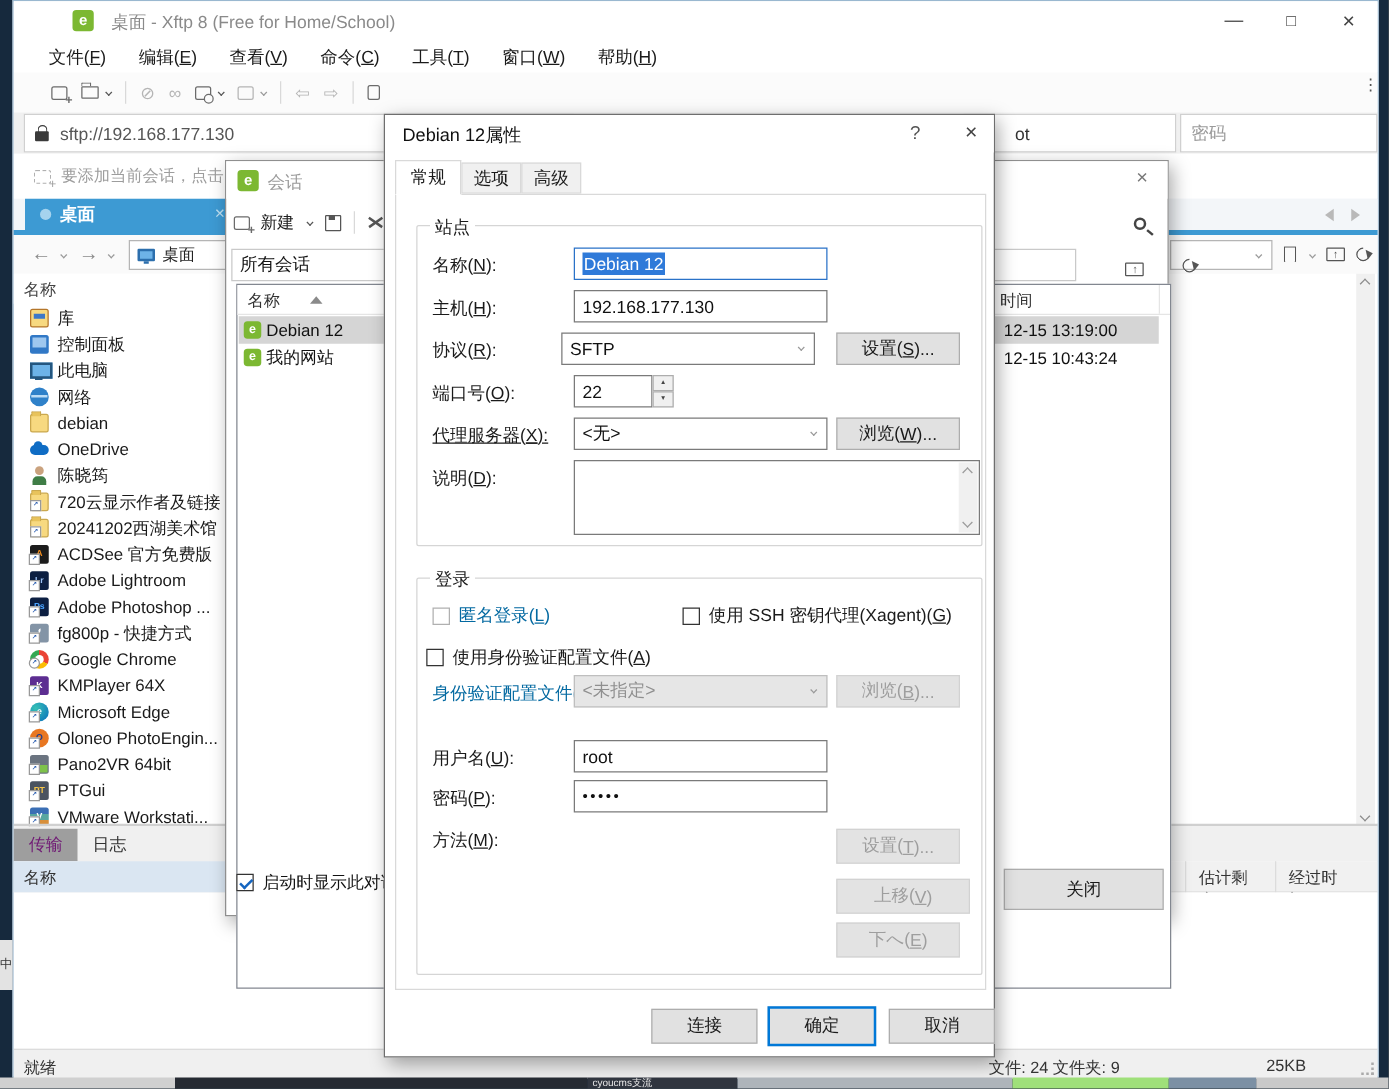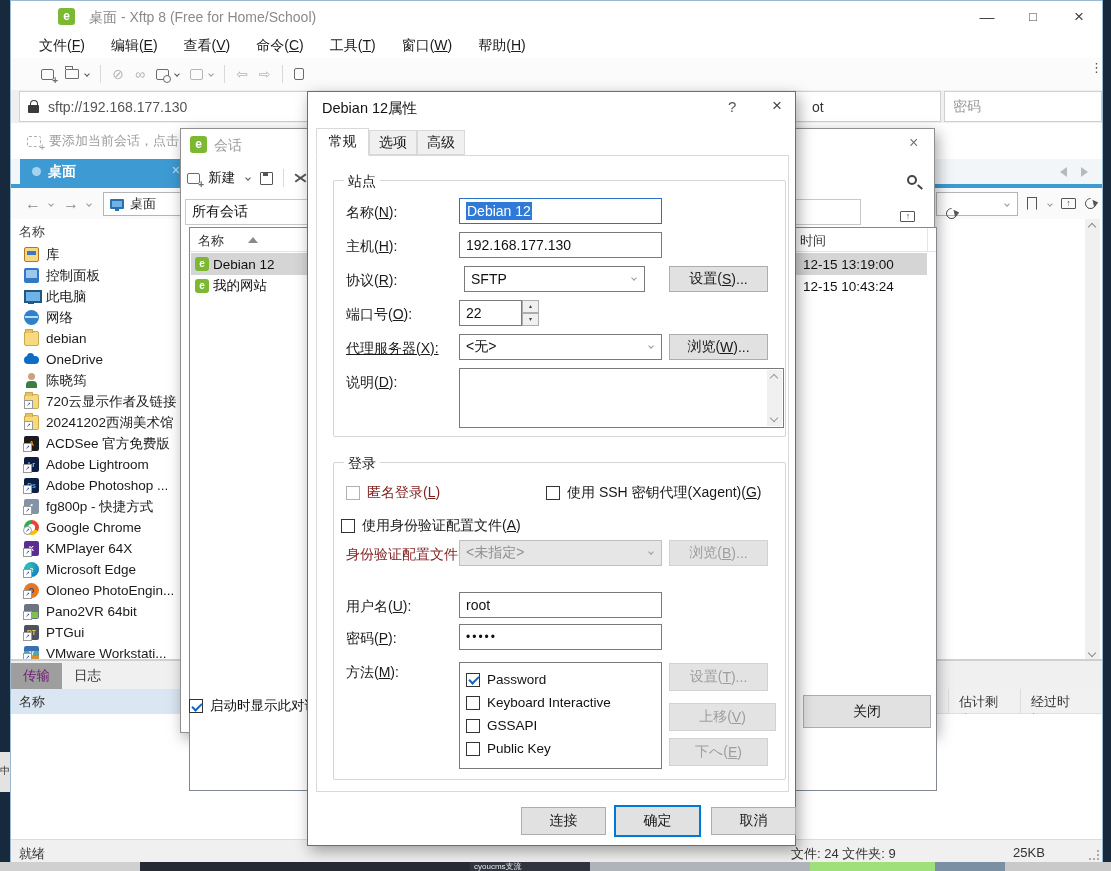--- a/index.html
+++ b/index.html
@@ -112,21 +112,21 @@
   .btn{position:absolute;background:#e1e1e1;border:1px solid #adadad;font-size:14px;color:#1a1a1a;display:flex;align-items:center;justify-content:center;}
   .btn.dis{background:#e3e3e3;border-color:#d2d2d2;color:#9e9e9e;}
   .btn.focused{border:2px solid #0078d7;}
   .cb{display:inline-block;width:14px;height:14px;background:#fff;border:1px solid #333;position:relative;flex:0 0 14px;}
   .cb.dis{border-color:#b0b0b0;}
   .cb.checked::after{content:"";position:absolute;left:2px;top:2.5px;width:8px;height:4px;border-left:2px solid #1565c0;border-bottom:2px solid #1565c0;transform:rotate(-45deg);}
   .input{position:absolute;background:#fff;border:1px solid #7a7a7a;font-size:14px;color:#111;display:flex;align-items:center;padding:0 6px;}
   .input.dis{background:#e6e6e6;border-color:#bfbfbf;color:#8f8f8f;}
   .combo-arrow{position:absolute;right:8px;top:9px;}
   .lbl{position:absolute;font-size:14px;color:#1a1a1a;white-space:nowrap;}
-  .lbl.dis{color:#7f1d1d;}
+  .lbl.dis{color:#0369a1;}
   .groupbox{position:absolute;border:1px solid #d5d5d5;border-radius:2px;}
   .legend{position:absolute;background:#fff;padding:0 4px;font-size:14px;color:#1a1a1a;}
   
   #sess-toolbar{position:absolute;left:6px;top:34px;height:30px;display:flex;align-items:center;gap:10px;color:#444;}
   .floppy{display:inline-block;width:13px;height:13px;border:1.6px solid #555;border-radius:1px;position:relative;}
   .floppy::before{content:"";position:absolute;left:2.5px;top:-1px;width:5px;height:4px;background:#555;}
   .scissors{display:inline-block;width:13px;height:13px;position:relative;}
   .scissors::before,.scissors::after{content:"";position:absolute;left:0;top:5px;width:13px;height:1.7px;background:#555;}
   .scissors::before{transform:rotate(35deg);}
   .scissors::after{transform:rotate(-35deg);}
@@ -434,21 +434,21 @@
     <div class="input" style="left:151px;top:106px;width:203px;height:26px;border-color:#2a72c8;z-index:4;">
       <span style="background:#2f7ad9;color:#fff;padding:1px 1px;">Debian 12</span>
     </div>
 
     <span class="lbl ukey" style="left:38px;top:146px;z-index:4;">主机(<u>H</u>):</span>
     <div class="input" style="left:151px;top:140px;width:203px;height:26px;z-index:4;">
       <span>192.168.177.130</span>
     </div>
 
     <span class="lbl ukey" style="left:38px;top:180px;z-index:4;">协议(<u>R</u>):</span>
-    <div class="input" style="left:156px;top:174px;width:181px;height:26px;z-index:4;">
+    <div class="input" style="left:141px;top:174px;width:203px;height:26px;z-index:4;">
       <span>SFTP</span>
       <span class="combo-arrow chev sm gray"></span>
     </div>
     <div class="btn ukey" style="left:361px;top:174px;width:99px;height:26px;z-index:4;">设置(<u>S</u>)...</div>
 
     <span class="lbl ukey" style="left:38px;top:214px;z-index:4;">端口号(<u>O</u>):</span>
     <div class="input" style="left:151px;top:208px;width:63px;height:26px;z-index:4;">
       <span>22</span>
     </div>
     <div class="spin" style="left:214px;top:208px;z-index:4;">▴</div>
@@ -497,38 +497,20 @@
     <div class="input" style="left:151px;top:500px;width:203px;height:26px;z-index:4;">
       <span>root</span>
     </div>
 
     <span class="lbl ukey" style="left:38px;top:538px;z-index:4;">密码(<u>P</u>):</span>
     <div class="input" style="left:151px;top:532px;width:203px;height:26px;letter-spacing:2px;font-size:12px;z-index:4;">
       <span>•••••</span>
     </div>
 
     <span class="lbl ukey" style="left:38px;top:572px;z-index:4;">方法(<u>M</u>):</span>
-    <div id="methods" style="z-index:4;">
-        <div class="mrow">
-          <span class="cb checked"></span>
-          <span>Password</span>
-        </div>
-        <div class="mrow">
-          <span class="cb"></span>
-          <span>Keyboard Interactive</span>
-        </div>
-        <div class="mrow">
-          <span class="cb"></span>
-          <span>GSSAPI</span>
-        </div>
-        <div class="mrow">
-          <span class="cb"></span>
-          <span>Public Key</span>
-        </div>
-      </div>
 
     <div class="btn dis ukey" style="left:361px;top:571px;width:99px;height:28px;z-index:4;">设置(<u>T</u>)...</div>
     <div class="btn dis ukey" style="left:361px;top:611px;width:107px;height:28px;z-index:4;">上移(<u>V</u>)</div>
     <div class="btn dis ukey" style="left:361px;top:646px;width:99px;height:28px;z-index:4;">下へ(<u>E</u>)</div>
 
     <div id="pd-footer">
         <div class="btn" style="left: 213px; top: 715px; width: 85px; height: 28px;">连接</div>
         <div class="btn focused" style="left: 306px; top: 713px; width: 87px; height: 32px;">确定</div>
         <div class="btn" style="left: 403px; top: 715px; width: 85px; height: 28px;">取消</div>
       </div>

